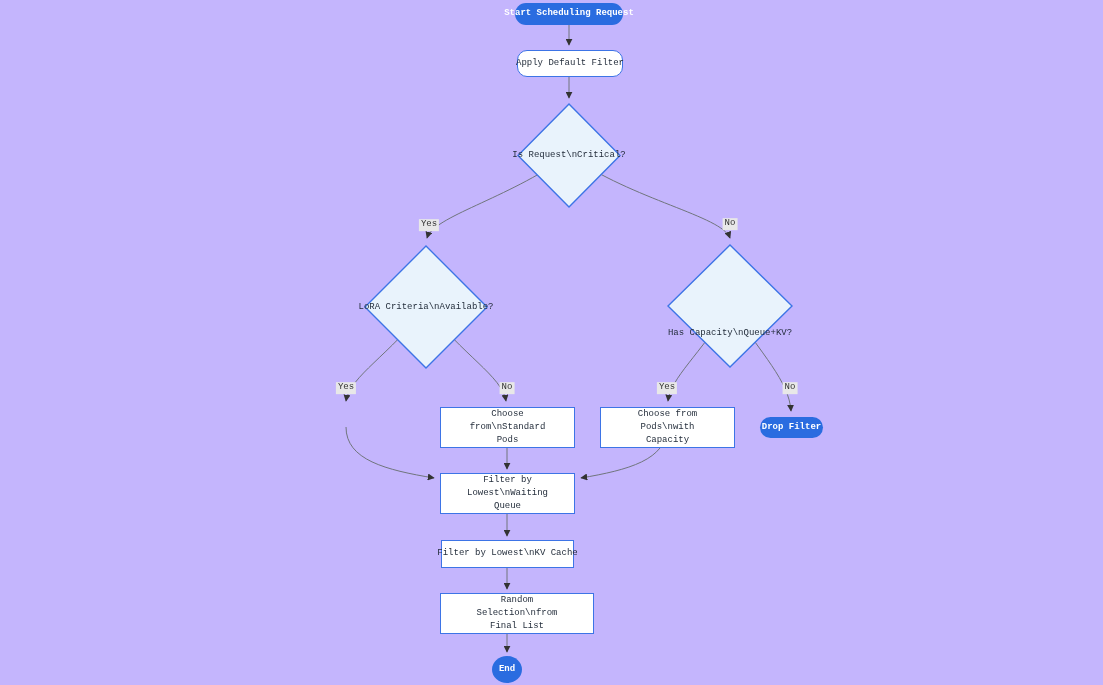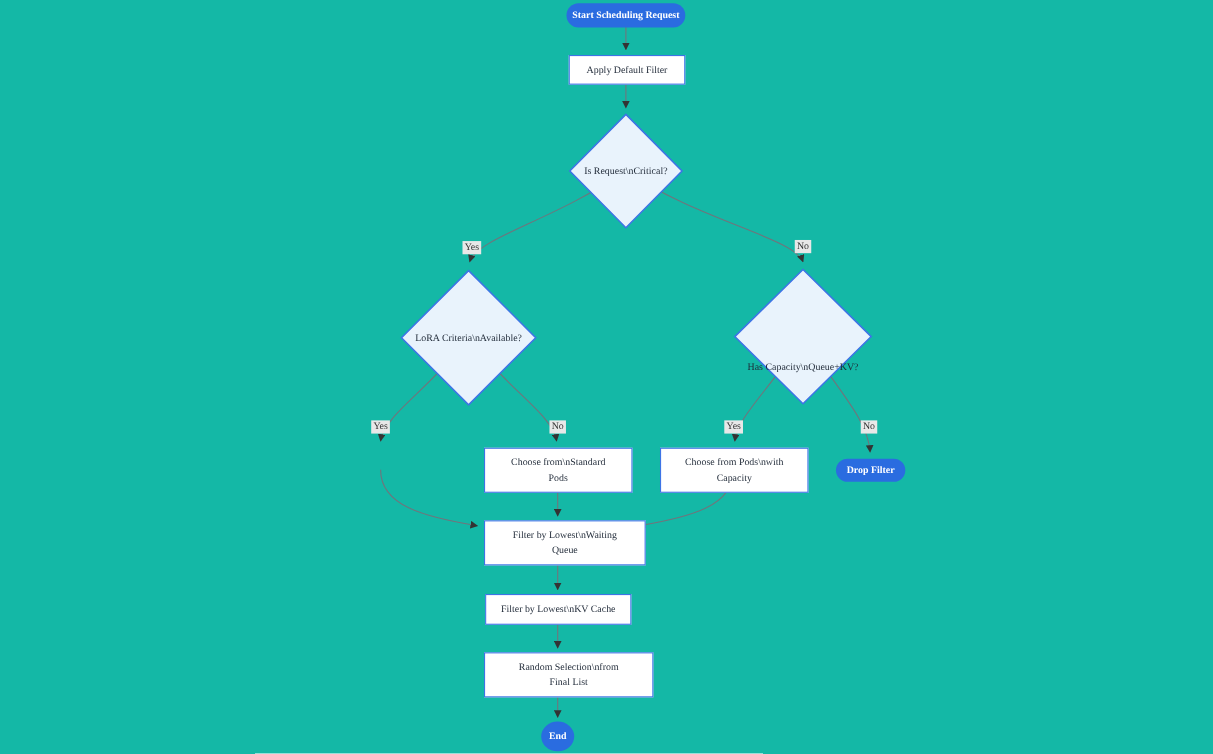--- a/index.html
+++ b/index.html
@@ -2,22 +2,22 @@
 <html style="--blue: #2a6ce0; --border-blue: #3d74e6; --diamond-fill: #e9f3fc; --edge: #70757c; --arrow: #333333; --label-bg: #e8e8e8; --text: #1f2937;"><head>
 <meta charset="utf-8">
 <style>
   :root{
     --blue:#2a6ce0; --border-blue:#3d74e6; --diamond-fill:#e9f3fc;
     --edge:#70757c; --arrow:#333333; --label-bg:#e8e8e8; --text:#1f2937;
   }
   *{box-sizing:border-box;margin:0;padding:0;}
   html,body{background:#ffffff;}
   .canvas{
-    position:relative;width:1103px;height:685px;background:#14b8a6;overflow:hidden;
-    font-family:Liberation Serif, serif;color:var(--text);
+    position:relative;width:1103px;height:685px;background:#c4b5fd;overflow:hidden;
+    font-family:Liberation Mono, monospace;color:var(--text);
   }
   svg.wires{position:absolute;left:0;top:0;width:1103px;height:685px;}
   .edge{fill:none;stroke:var(--edge);stroke-width:1;}
   .diamond{fill:var(--diamond-fill);stroke:var(--border-blue);stroke-width:1.4;}
   .node{
     position:absolute;display:flex;align-items:center;justify-content:center;
     text-align:center;font-size:9px;line-height:1.45;color:var(--text);
   }
   .rect{background:#ffffff;border:1px solid var(--border-blue);}
   .pill{
@@ -62,40 +62,40 @@
     <path class="edge" d="M507,554 V589" marker-end="url(#arrow)"></path>
     <path class="edge" d="M507,613 V652" marker-end="url(#arrow)"></path>
 
     <polygon class="diamond" points="569,104 620,155.5 569,207 518,155.5"></polygon>
     <polygon class="diamond" points="426,246 487,307 426,368 365,307"></polygon>
     <polygon class="diamond" points="730,245 792,306 730,367 668,306"></polygon>
   </svg>
 
   <div class="node pill" style="left:515px;top:3px;width:108px;height:22px;">Start Scheduling Request</div>
 
-  <div class="node rect one-line" style="left:517px;top:50px;width:106px;height:27px;">Apply Default Filter</div>
+  <div class="node rect one-line" style="left:517px;top:50px;width:106px;height:27px;border-radius:10px;">Apply Default Filter</div>
 
   <div class="diamond-label" style="left:569px;top:155px;">Is Request\nCritical?</div>
 
   <div class="diamond-label" style="left:426px;top:307px;">LoRA Criteria\nAvailable?</div>
 
   <div class="diamond-label" style="left:730px;top:306px;margin-top:27px;">Has Capacity\nQueue+KV?</div>
 
 
   <div class="node rect w" style="left:600px;top:407px;width:135px;height:41px;">
     <span class="inner">Choose from Pods\nwith Capacity</span>
   </div>
 
   <div class="node rect w" style="left:440px;top:407px;width:135px;height:41px;">
     <span class="inner">Choose from\nStandard Pods</span>
   </div>
 
   <div class="node pill" style="left:760px;top:417px;width:63px;height:21px;">Drop Filter</div>
 
-  <div class="node rect w" style="left:440px;top:473px;width:147px;height:41px;">
+  <div class="node rect w" style="left:440px;top:473px;width:135px;height:41px;">
     <span class="inner">Filter by Lowest\nWaiting Queue</span>
   </div>
 
   <div class="node rect one-line" style="left:441px;top:540px;width:133px;height:28px;text-align:right;">Filter by Lowest\nKV Cache</div>
 
   <div class="node rect w" style="left:440px;top:593px;width:154px;height:41px;">
     <span class="inner">Random Selection\nfrom Final List</span>
   </div>
 
   <div class="node pill" style="left:492px;top:656px;width:30px;height:27px;border-radius:50%;">End</div>

